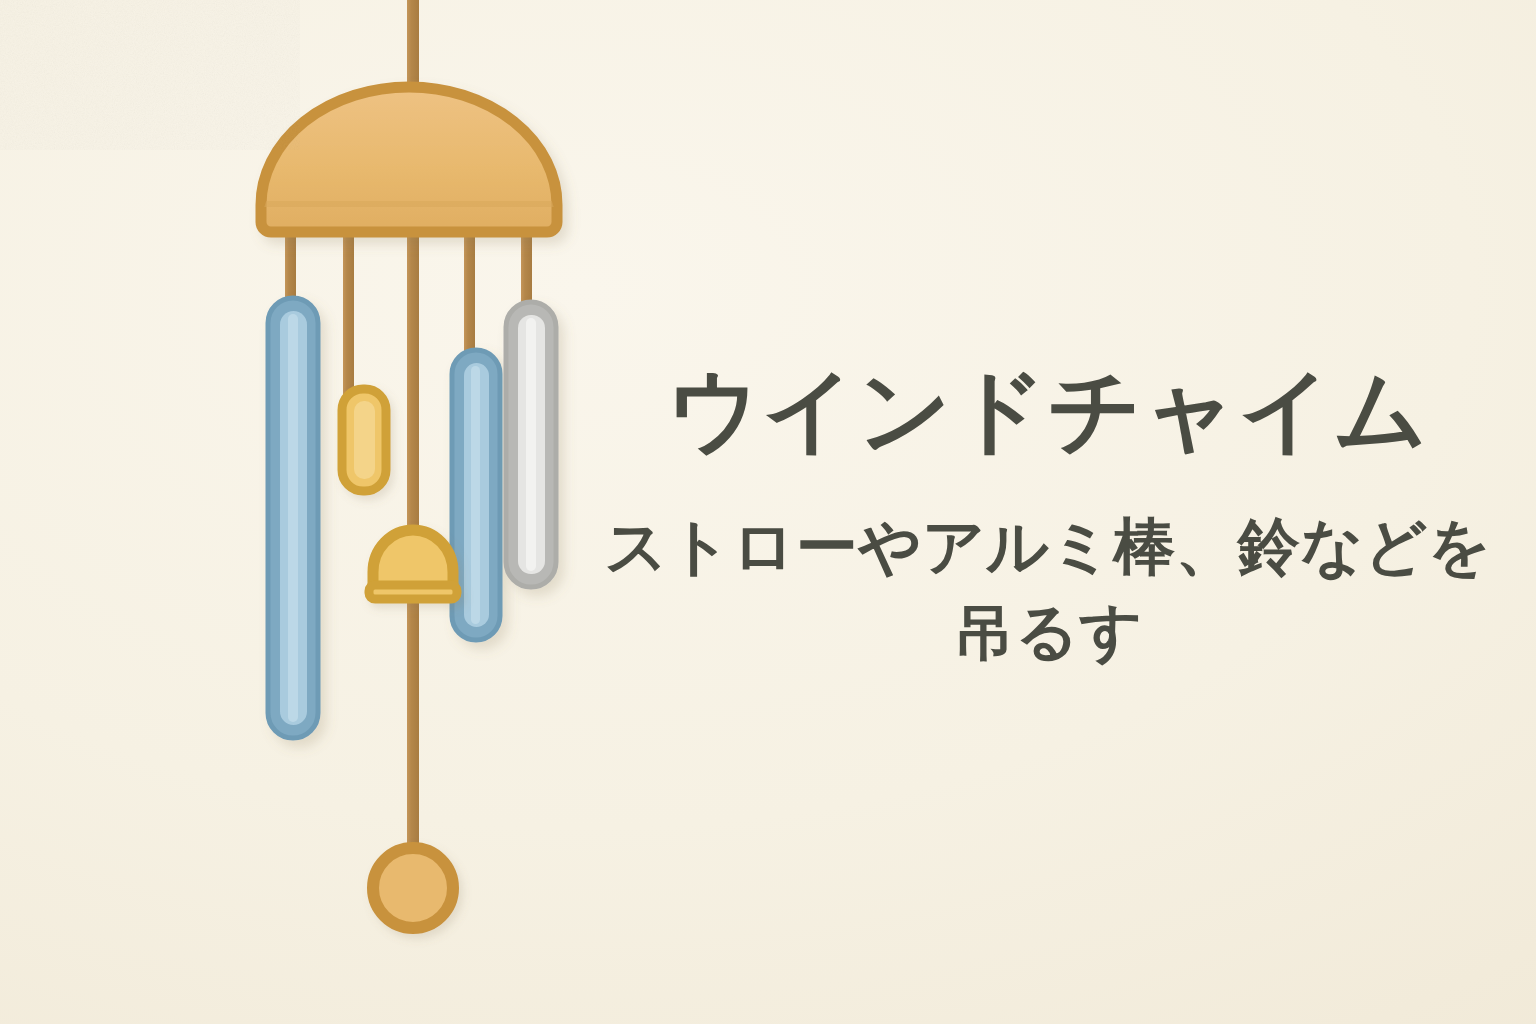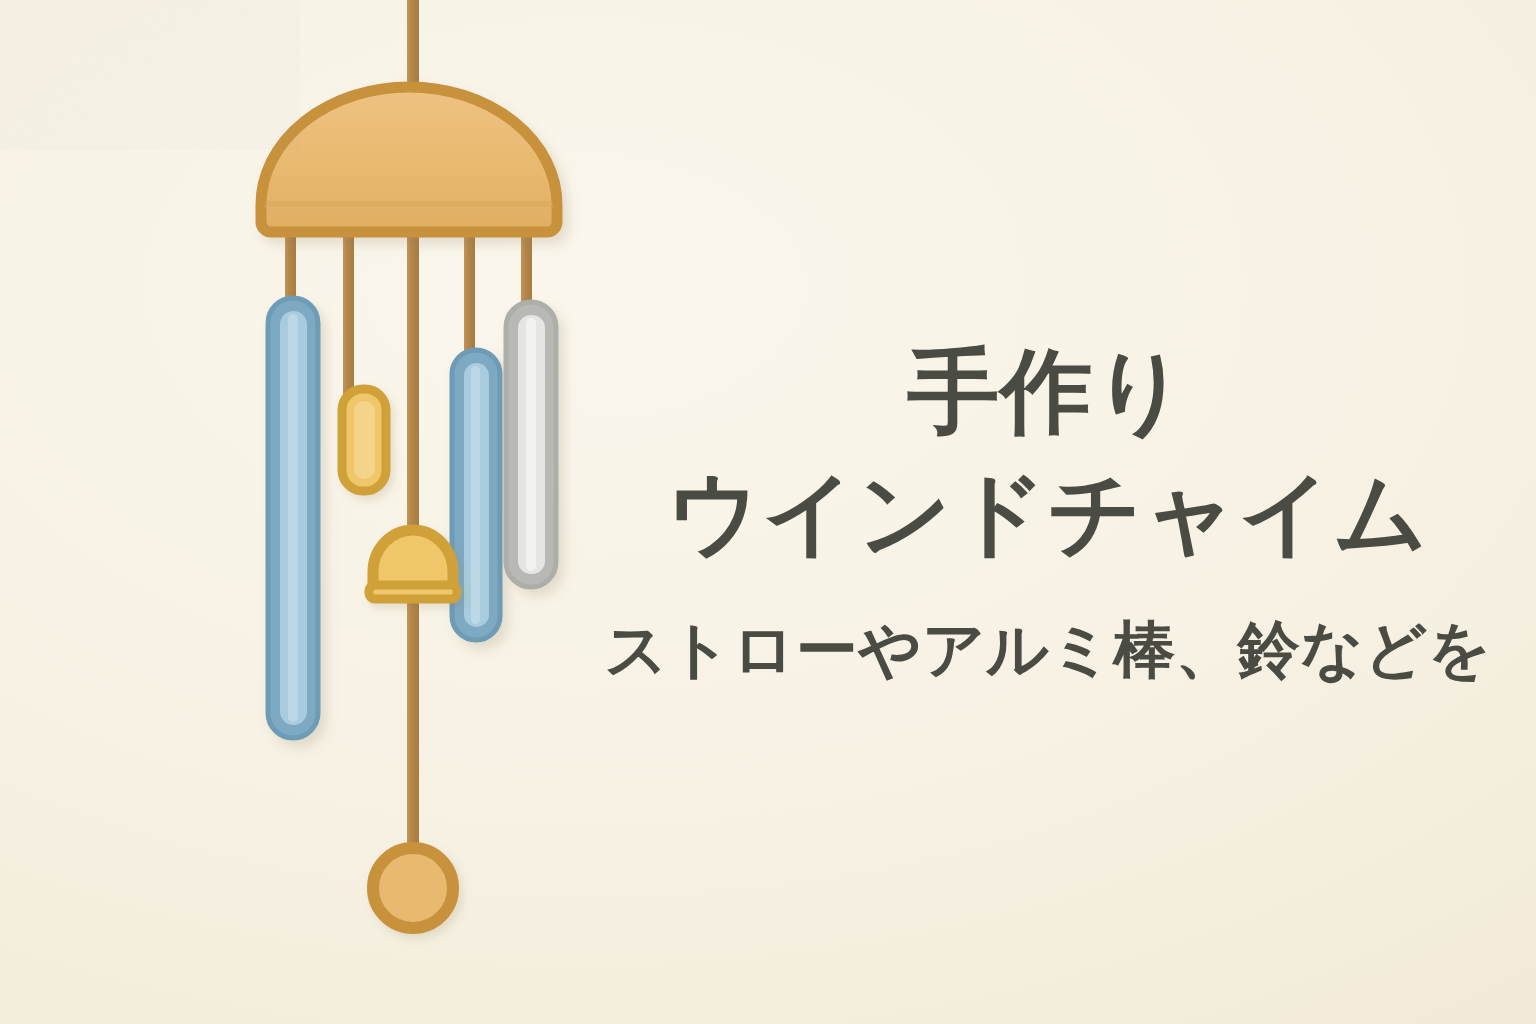--- a/index.html
+++ b/index.html
@@ -157,25 +157,25 @@
       </g>
 
       <g filter="url(#tinyShadow)">
         <circle cx="413" cy="888" r="40" fill="#E8B96E" stroke="#C8923E" stroke-width="12"></circle>
       </g>
     </svg>
   </div>
 
   <div id="textblock">
     <h1 class="title">
-      <span class="tline">手作り</span>
       <span class="tline">ウインドチャイム</span>
     </h1>
     <p class="body">
       <span class="bline">ストローやアルミ棒、鈴などを</span>
+      <span class="bline">吊るす</span>
     </p>
   </div>
 
   <svg id="grain">
     <filter id="gf">
       <feTurbulence type="fractalNoise" baseFrequency="0.9" numOctaves="4" stitchTiles="stitch"></feTurbulence>
       <feColorMatrix type="saturate" values="0"></feColorMatrix>
       <feComponentTransfer>
           <feFuncA type="linear" slope="0.16"></feFuncA>
         </feComponentTransfer>

